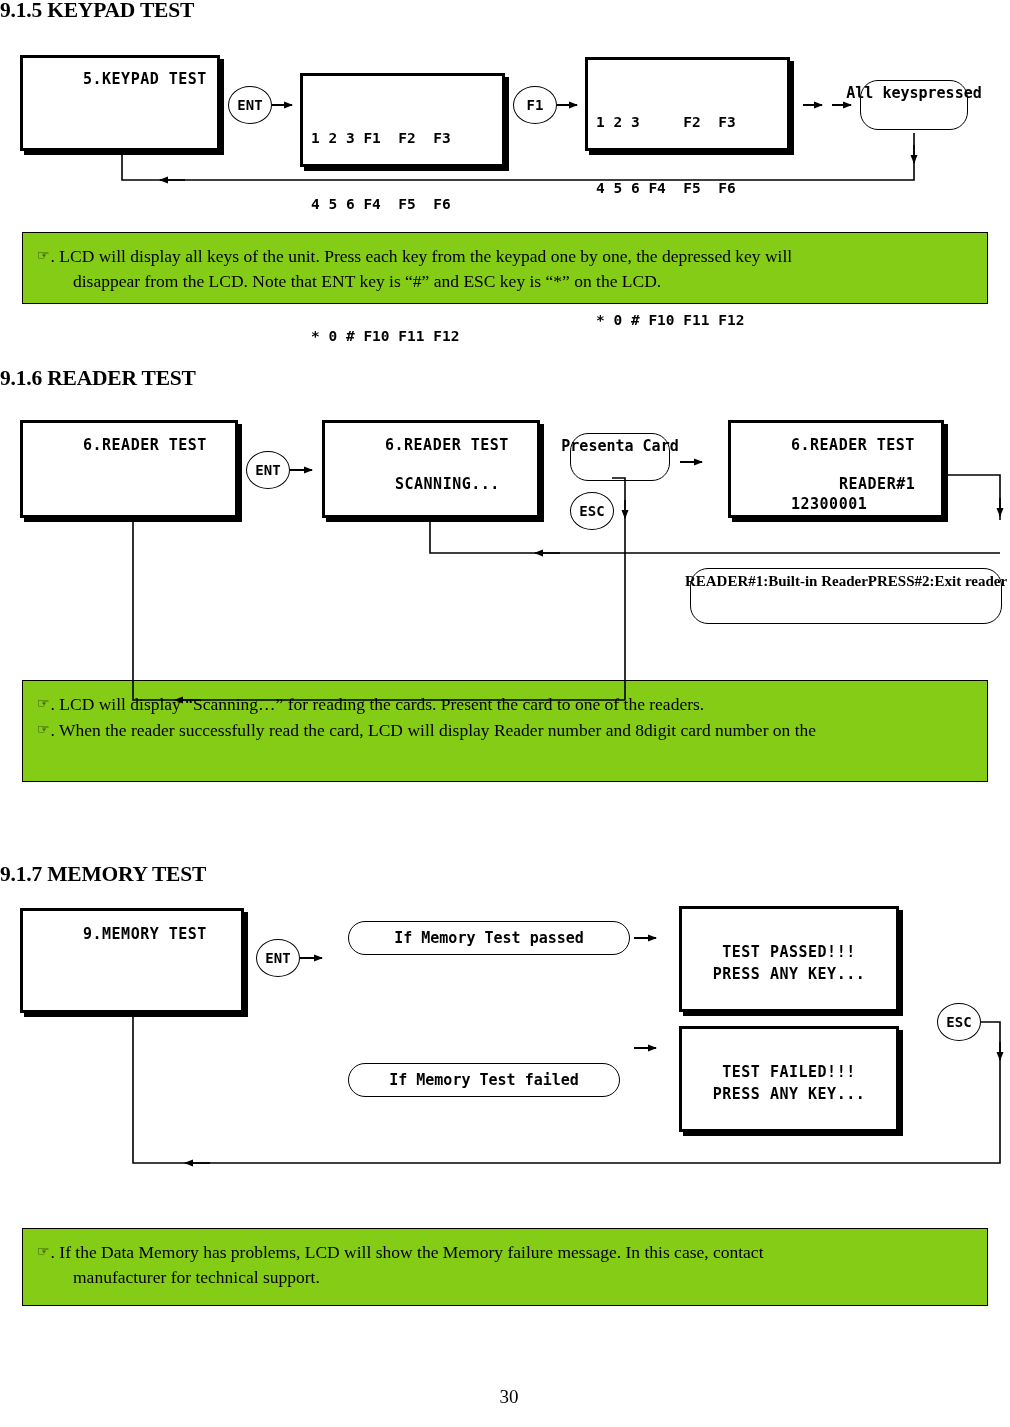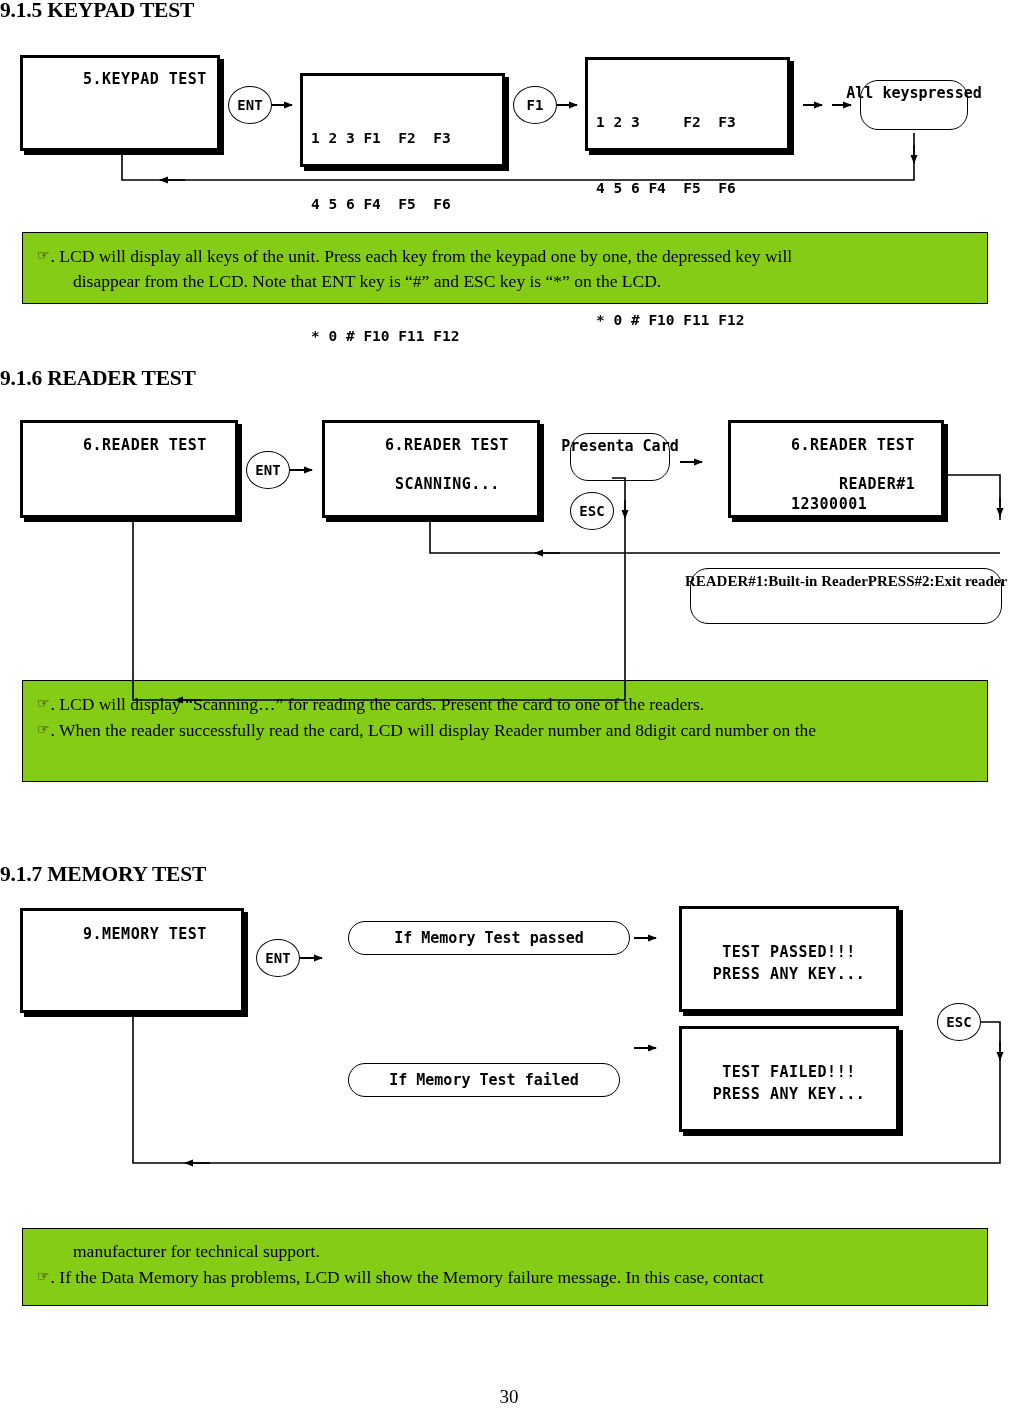--- a/index.html
+++ b/index.html
@@ -250,23 +250,23 @@
   </div>
 
   <div class="lcd" style="left:679px;top:1026px;width:220px;height:106px;">
     <div class="row c" style="top:34px;">TEST FAILED!!!</div>
     <div class="row c" style="top:56px;">PRESS ANY KEY...</div>
   </div>
 
   <div class="key" style="left:937px;top:1003px;width:44px;height:38px;">ESC</div>
 
   <div class="note" style="left:22px;top:1228px;width:966px;height:78px;">
-    <div class="note-line">
-      <span class="cont">manufacturer for technical support.</span>
-    </div>
     <div class="note-line just">
       <span class="hand">☞</span><span>. If the Data Memory has problems, LCD will show the Memory failure message. In this case, contact</span>
     </div>
+    <div class="note-line">
+      <span class="cont">manufacturer for technical support.</span>
+    </div>
   </div>
 
   <div class="pageno" style="left:4px;top:1386px;">30</div>
 
 </div>
 
 </body></html>

